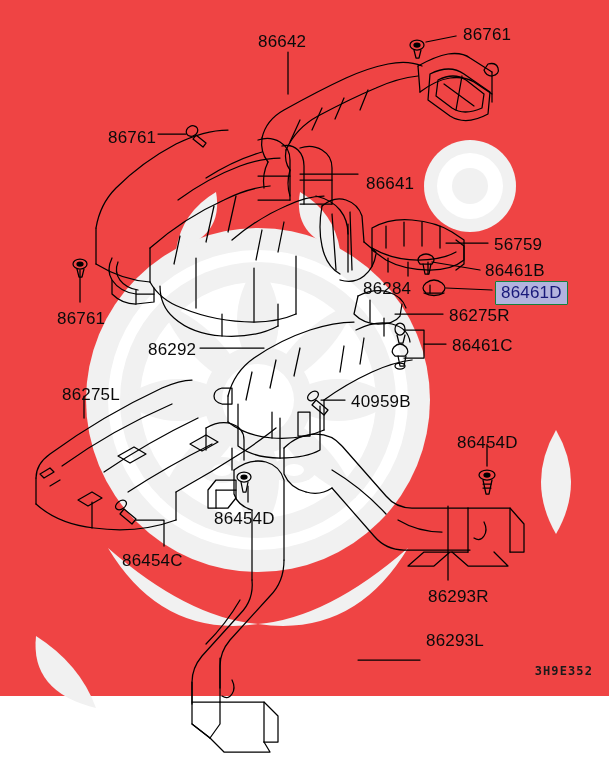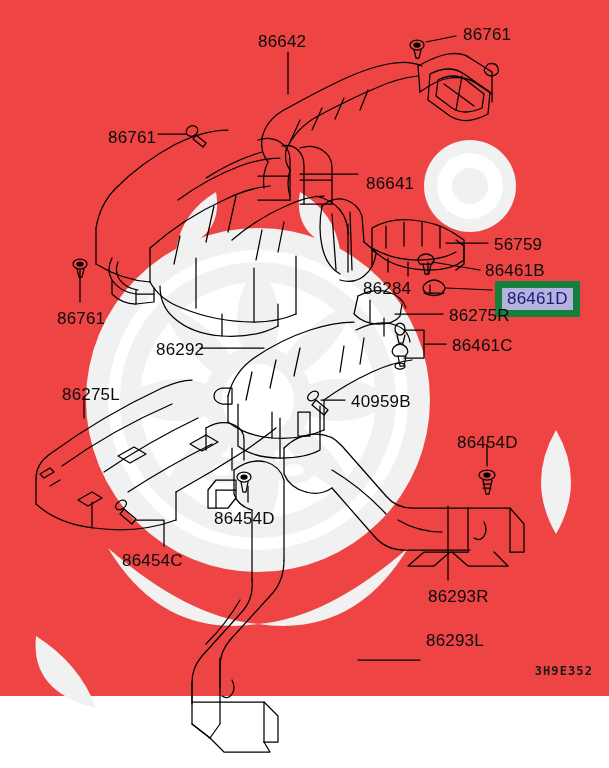--- a/index.html
+++ b/index.html
@@ -31,21 +31,21 @@
     font-size:17px;
     font-weight:500;
     letter-spacing:0.2px;
     color:#0a0a0a;
     white-space:nowrap;
     line-height:1;
   }
   .callout.highlight{
     color:#19197a;
     background:#b3b3de;
-    border:7px solid #15803d;
+    border:1px solid #15803d;
     padding:2px 5px 3px 5px;
     border-radius:1px;
   }
   
   #diagram-code{
     position:absolute;
     right:16px;bottom:18px;
     font-family:"DejaVu Sans Mono", monospace;
     font-size:12px;
     font-weight:bold;
@@ -379,21 +379,21 @@
   <div class="callout" style="left:463px;top:26px;">86761</div>
   <div class="callout" style="left:108px;top:129px;">86761</div>
   <div class="callout" style="left:366px;top:167px;margin-top:8px;">86641</div>
   <div class="callout" style="left:494px;top:236px;">56759</div>
   <div class="callout" style="left:485px;top:262px;">86461B</div>
   <div class="callout highlight" style="left:495px;top:281px;">86461D</div>
   <div class="callout" style="left:327px;top:280px;margin-left:36px;">86284</div>
   <div class="callout" style="left:57px;top:310px;">86761</div>
   <div class="callout" style="left:449px;top:307px;text-align:center;">86275R</div>
   <div class="callout" style="left:452px;top:337px;">86461C</div>
-  <div class="callout" style="left:156px;top:341px;">86292</div>
+  <div class="callout" style="left:148px;top:341px;">86292</div>
   <div class="callout" style="left:351px;top:393px;">40959B</div>
   <div class="callout" style="left:62px;top:386px;">86275L</div>
   <div class="callout" style="left:457px;top:434px;">86454D</div>
   <div class="callout" style="left:214px;top:510px;">86454D</div>
   <div class="callout" style="left:122px;top:552px;">86454C</div>
   <div class="callout" style="left:428px;top:588px;">86293R</div>
   <div class="callout" style="left:426px;top:632px;">86293L</div>
 
   <div id="diagram-code">3H9E352</div>
 

